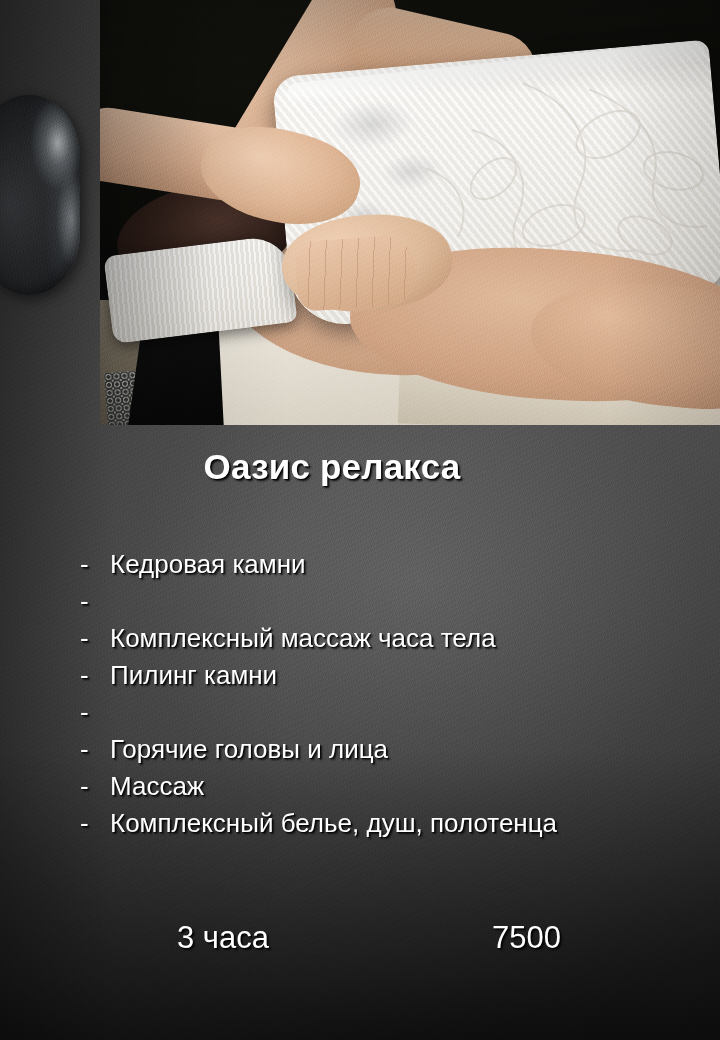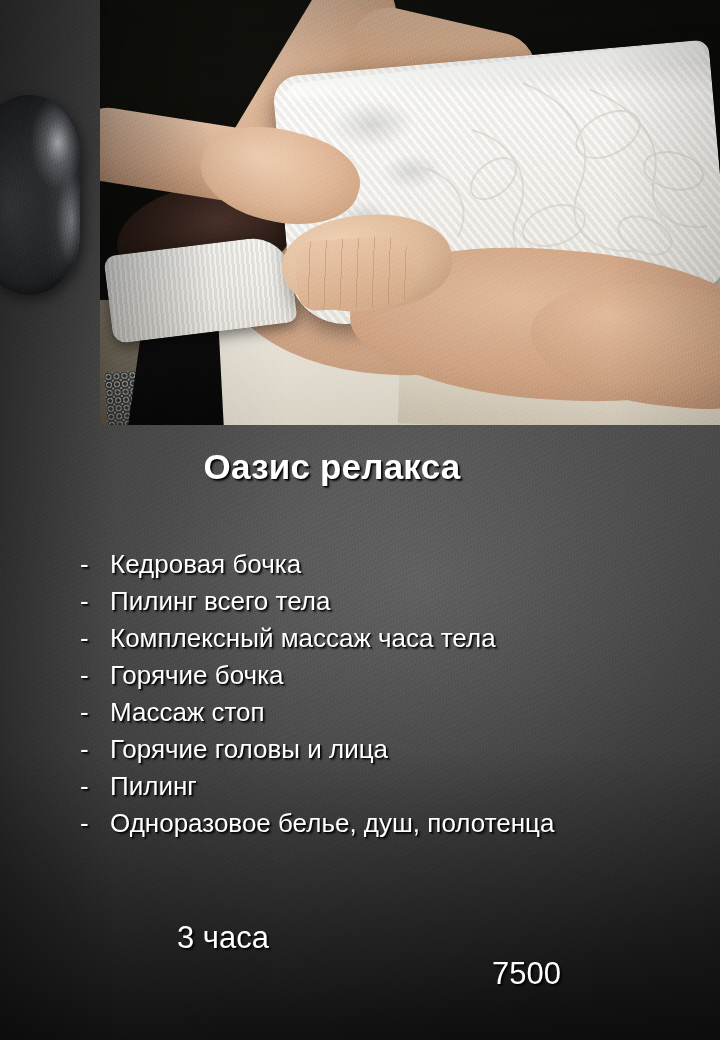--- a/index.html
+++ b/index.html
@@ -280,21 +280,21 @@
     height: 46px;
   }
   .foot-txt {
     position: absolute;
     color: #ffffff;
     font-size: 31px;
     text-shadow: 2px 2px 2px rgba(0,0,0,0.8), 1px 1px 0 rgba(0,0,0,0.65);
     white-space: nowrap;
   }
   #duration { left: 167px; top: 0; }
-  #price { left: 482px; top: 0; margin-top: 36px; }
+  #price { left: 482px; top: 0; }
 </style>
 </head>
 <body>
 
 <div id="slide">
 
   <div id="stone"></div>
 
   <div id="photo">
     <div class="ph ph-backdrop"></div>
@@ -337,49 +337,47 @@
   </div>
 
   <div id="grain"></div>
   <div id="vignette"></div>
 
   <div id="title">Оазис релакса</div>
 
   <div id="list">
     <div class="li">
       <span class="dash">-</span>
-      <span>Кедровая бочка</span>
-    </div>
-    <div class="li">
-      <span class="dash">-</span>
-      <span>Пилинг всего тела</span>
+      <span>Кедровая камни</span>
+    </div>
+    <div class="li">
+      <span class="dash">-</span>
     </div>
     <div class="li">
       <span class="dash">-</span>
       <span>Комплексный массаж часа тела</span>
     </div>
     <div class="li">
       <span class="dash">-</span>
-      <span>Горячие бочка</span>
-    </div>
-    <div class="li">
-      <span class="dash">-</span>
-      <span>Массаж стоп</span>
+      <span>Пилинг камни</span>
+    </div>
+    <div class="li">
+      <span class="dash">-</span>
     </div>
     <div class="li">
       <span class="dash">-</span>
       <span>Горячие головы и лица</span>
     </div>
     <div class="li">
       <span class="dash">-</span>
-      <span>Пилинг</span>
-    </div>
-    <div class="li">
-      <span class="dash">-</span>
-      <span>Одноразовое белье, душ, полотенца</span>
+      <span>Массаж</span>
+    </div>
+    <div class="li">
+      <span class="dash">-</span>
+      <span>Комплексный белье, душ, полотенца</span>
     </div>
   </div>
 
   <div id="footer">
     <span id="duration" class="foot-txt">3 часа</span>
     <span id="price" class="foot-txt">7500</span>
   </div>
 
 </div>
 

